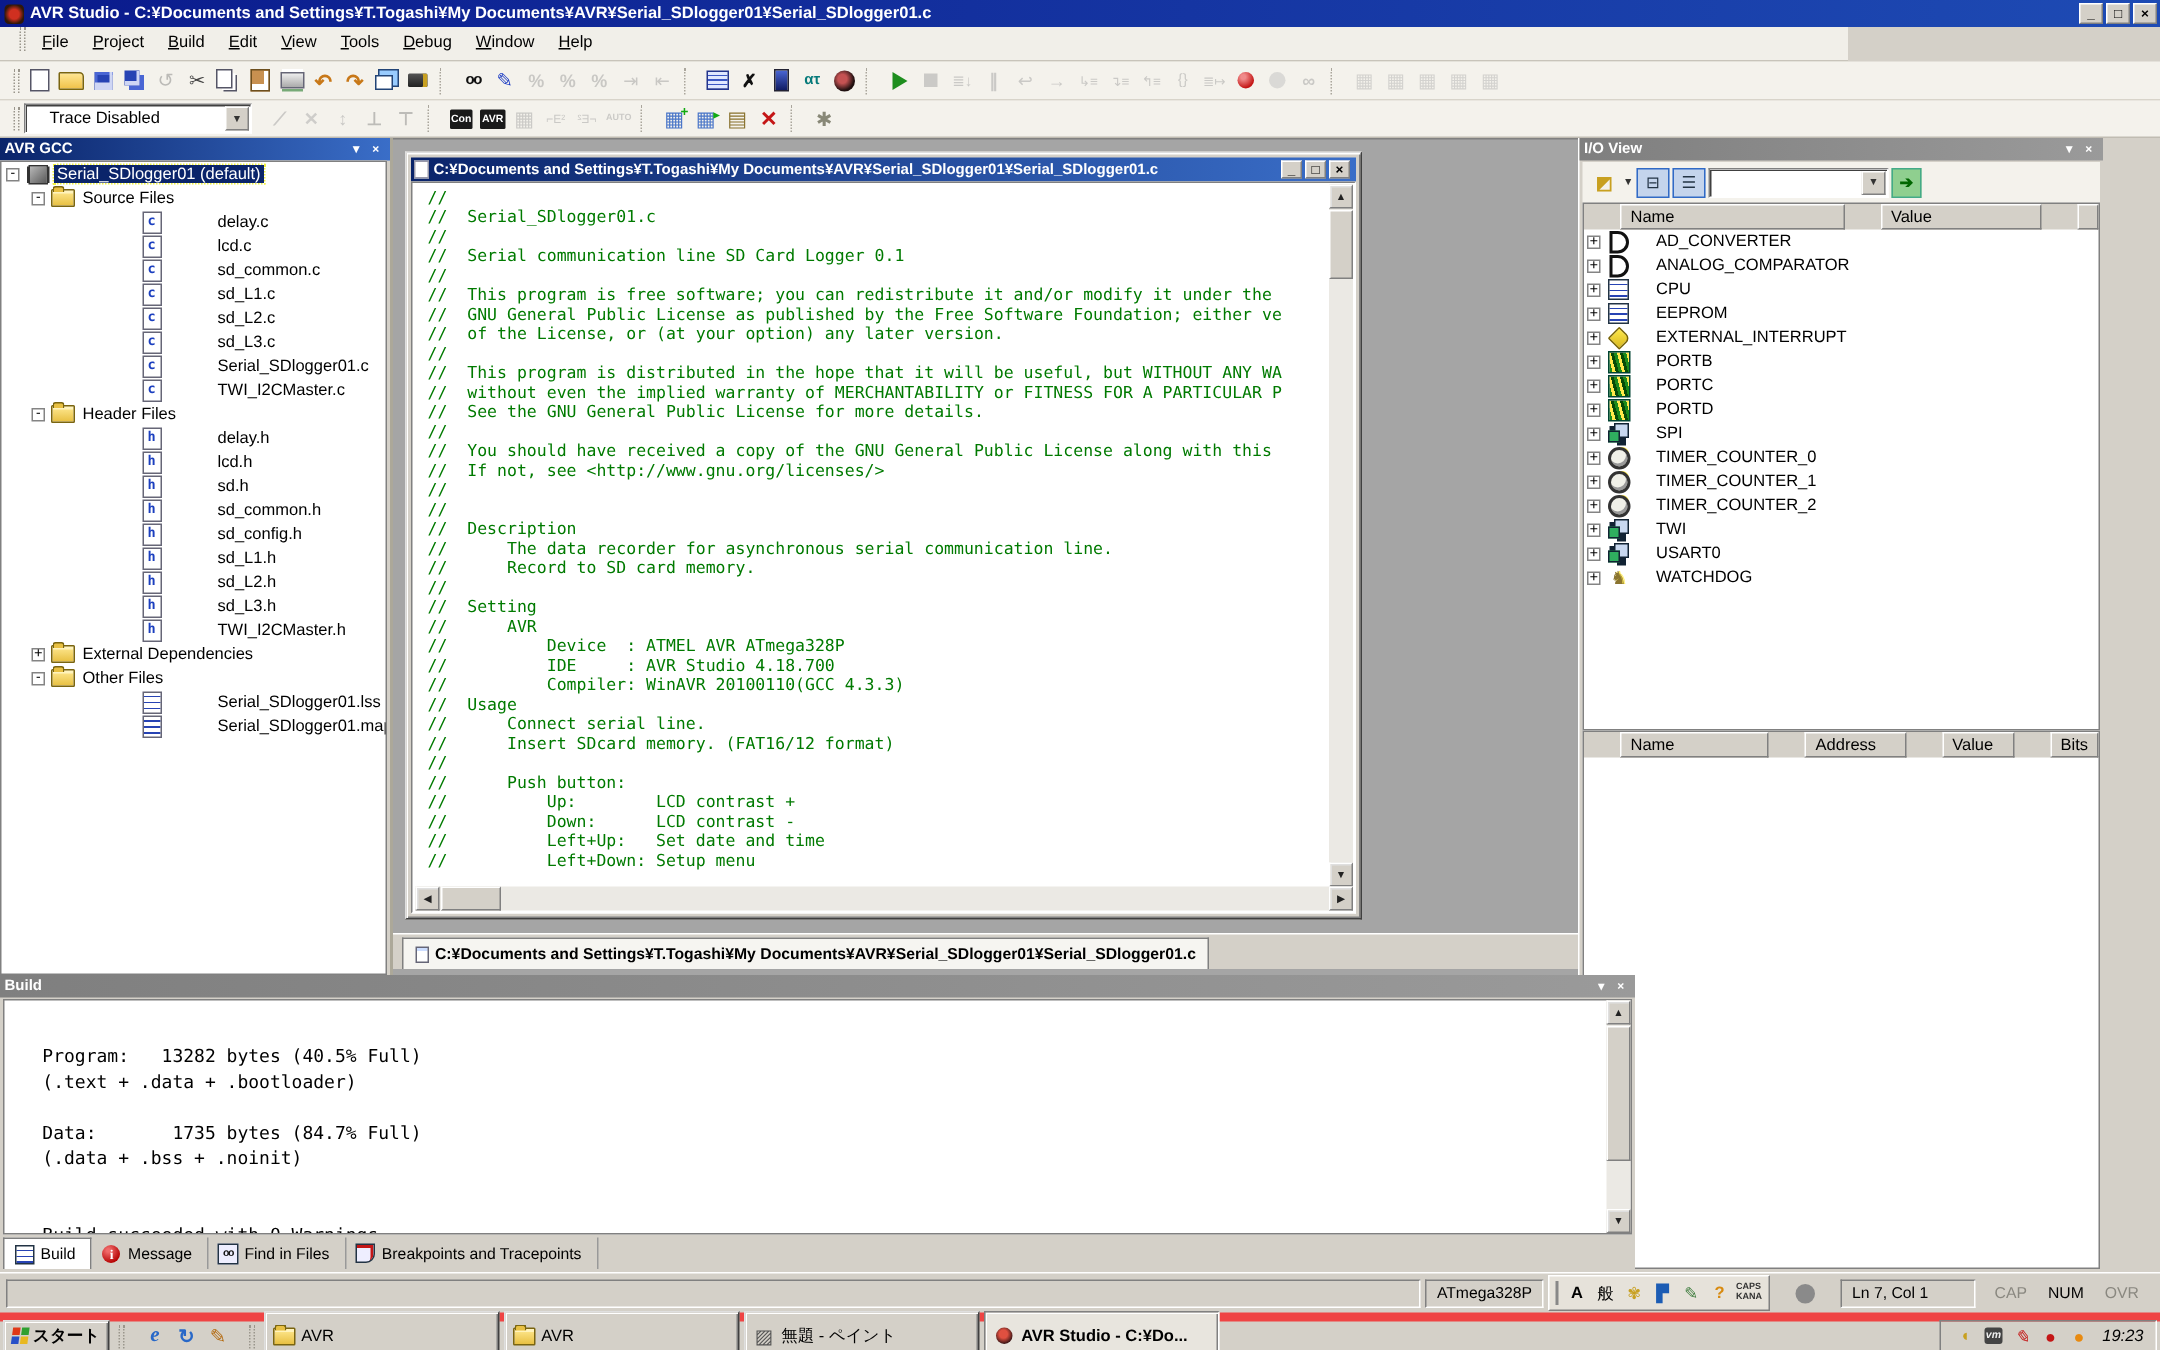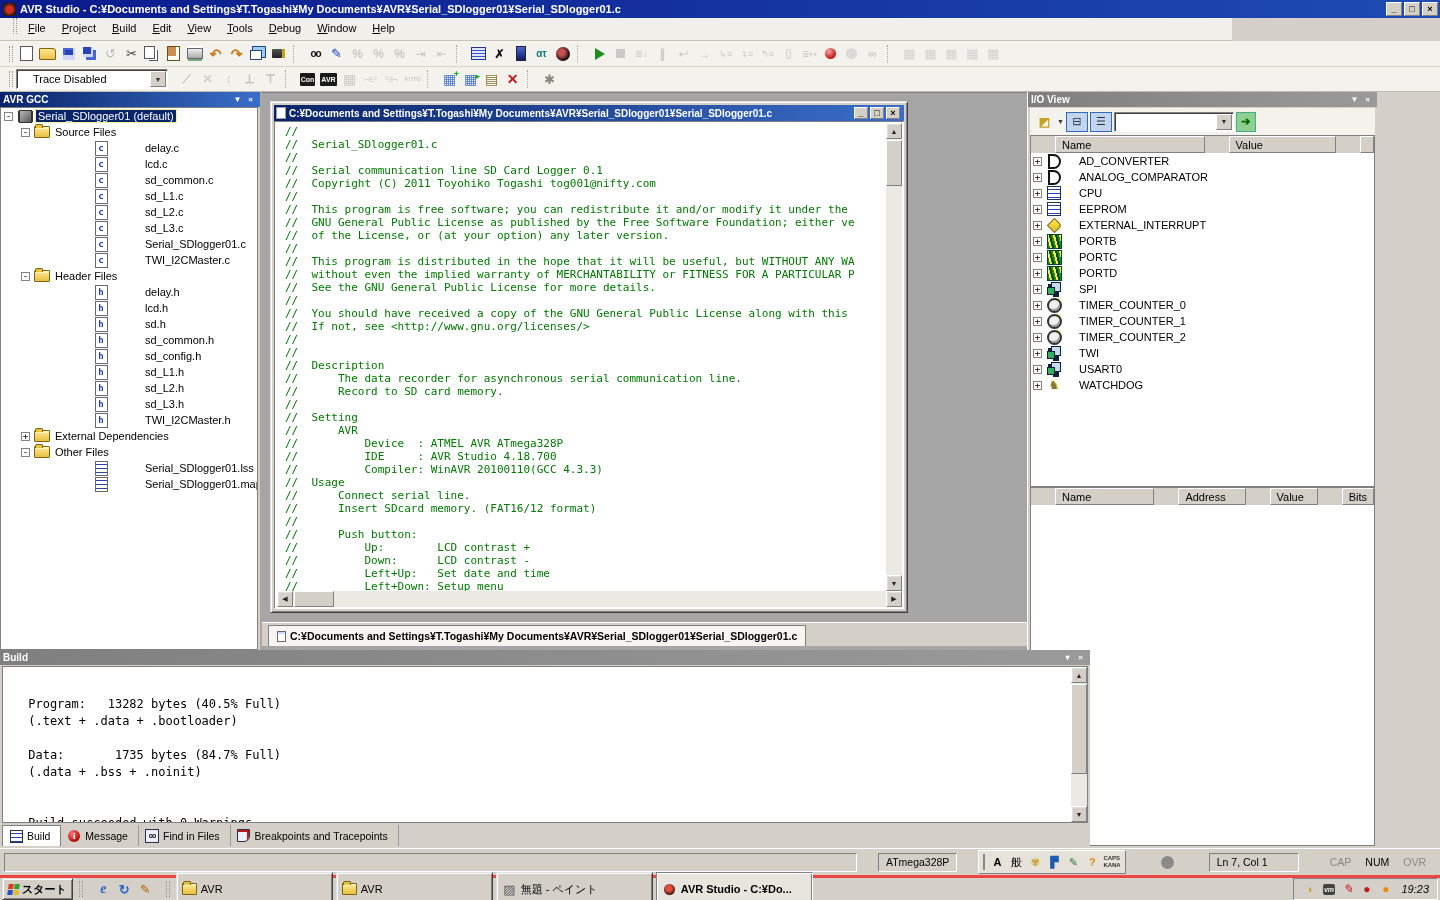--- a/index.html
+++ b/index.html
@@ -126,21 +126,21 @@
   .scr-btn { position:absolute; width:16px; height:16px; background:#d4d0c8; border:1px solid; border-color:#fff #808080 #808080 #fff; box-shadow:inset 1px 1px 0 #dfdfdf; font-size:7px; color:#222; display:flex; align-items:center; justify-content:center; }
   .scr-thumb { position:absolute; background:#d4d0c8; border:1px solid; border-color:#fff #808080 #808080 #fff; }
 
   
   #file-tabbar { position:absolute; left:0; bottom:4px; width:828px; height:24px; background:#d4d0c8; border-top:1px solid #fff; display:flex; align-items:flex-end; padding-left:6px; }
   #file-tab { height:21px; background:#f6f5f1; border:1px solid #808080; border-bottom:none; display:flex; align-items:center; padding:0 8px; font-size:10.5px; font-weight:bold; gap:4px; max-width:600px; white-space:nowrap; }
   #file-tab .doc-ic { width:9px; height:11px; background:#fff; border:1px solid #667; box-shadow:inset 0 2px 0 #cdf; }
   .tab-arrows { margin-left:auto; margin-right:14px; display:flex; gap:8px; align-items:center; height:100%; font-size:9px; color:#555; }
 
   
-  #io-panel { left:1027px; top:92px; width:350px; height:756px; background:#d4d0c8; border-left:1px solid #fff; }
+  #io-panel { left:1052px; top:92px; width:350px; height:756px; background:#d4d0c8; border-left:1px solid #fff; }
   #io-toolbar { position:absolute; left:2px; top:16px; right:2px; height:27px; background:#f4f2ec; display:flex; align-items:center; gap:2px; padding:0 4px; }
   .io-tglbtn { width:22px; height:20px; border:1px solid #316ac5; background:#c4d4ec; display:flex; align-items:center; justify-content:center; font-size:11px; color:#234; }
   #io-combo { width:120px; }
   #io-go { width:20px; height:20px; background:#8fcf8f; border:1px solid #4a8; color:#060; font-weight:bold; font-size:11px; display:flex; align-items:center; justify-content:center; }
   .hdr-row { display:flex; height:17px; background:#d4d0c8; }
   .hdr-cell { border:1px solid; border-color:#fff #808080 #808080 #fff; font-size:11px; padding:0 6px; display:flex; align-items:center; background:#d4d0c8;margin-left:24px; }
   #io-tree-wrap { position:absolute; left:2px; top:43px; right:2px; height:352px; background:#fff; border:1px solid #808080; }
   #io-tree-wrap .hdr-cell:nth-child(1) { width:194px; } #io-tree-wrap .hdr-cell:nth-child(2) { width:138px; } #io-tree-wrap .hdr-cell:nth-child(3) { flex:1; }
   .io-item { height:16px; display:flex; align-items:center; font-size:11px; padding-left:2px; white-space:nowrap; }
   .io-item .tlabel { margin-left:17px; }
@@ -162,32 +162,32 @@
   #build-tabs { position:absolute; left:2px; bottom:2px; right:2px; height:23px; display:flex; align-items:stretch; padding-top:2px; }
   .btab { display:flex; align-items:center; gap:4px; font-size:10.5px; padding:0 10px 0 6px; border-right:1px solid #999; color:#000; }
   .btab.active { background:#fff; border:1px solid #808080; border-bottom:none; border-right:1px solid #808080; font-weight:normal; }
   .btab-ic { width:14px; height:13px; display:inline-flex; align-items:center; justify-content:center; }
   [data-icon="build-doc"]::before { content:""; width:11px; height:11px; background:repeating-linear-gradient(#fff 0 2px,#2743b4 2px 3px,#fff 3px 4px); border:1px solid #234; }
   [data-icon="info"]::before { content:"i"; width:12px; height:12px; border-radius:50%; background:radial-gradient(circle at 35% 30%, #f06a6a 10%, #b40000 75%); color:#fff; font-size:9px; font-weight:bold; display:flex; align-items:center; justify-content:center; font-family:"Liberation Serif",serif; }
   [data-icon="find-doc"]::before { content:"oo"; width:12px; height:12px; background:#eef; border:1px solid #234; color:#111; font-size:7px; font-weight:bold; letter-spacing:-1px; display:flex; align-items:center; justify-content:center; }
   [data-icon="bp-doc"]::before { content:""; width:11px; height:11px; background:#eef; border:1px solid #234; box-shadow:inset -2px 2px 0 #c41616; border-radius:0 0 6px 0; }
 
   
-  #statusbar { left:0; top:848px; width:1440px; height:27px; background:#d4d0c8; border-top:1px solid #fff; display:flex; align-items:center; gap:21px; padding:0 4px; font-size:10.5px; }
+  #statusbar { left:0; top:848px; width:1440px; height:27px; background:#d4d0c8; border-top:1px solid #fff; display:flex; align-items:center; gap:3px; padding:0 4px; font-size:10.5px; }
   .sb-cell { height:19px; border:1px solid; border-color:#808080 #fff #fff #808080; display:flex; align-items:center; padding:0 7px; }
   #sb-main { flex:1; }
   #ime-bar { height:24px; background:#e6e2da; border:1px solid; border-color:#fff #808080 #808080 #fff; display:flex; align-items:center; gap:3px; padding:0 4px; font-size:11px; }
   #ime-bar .ime-ic { width:16px; height:16px; display:flex; align-items:center; justify-content:center; font-size:11px; }
   .caps-kana { display:flex; flex-direction:column; font-size:6px; line-height:7px; font-weight:bold; color:#333; }
   #sb-circle { width:13px; height:13px; border-radius:50%; background:#8a8a8a; margin:0 14px; }
   #sb-flags { display:flex; gap:14px; padding:0 10px; }
   .flag-dim { color:#8a8880; }
 
   
-  #taskbar { left:0; top:875px; width:1440px; height:25px; background:#d4d0c8; border-top:3px solid #ef4444; display:flex; align-items:center; gap:3px; padding:0 2px; }
+  #taskbar { left:0; top:875px; width:1440px; height:25px; background:#d4d0c8; border-top:6px solid #ef4444; display:flex; align-items:center; gap:3px; padding:0 2px; }
   #start-btn { height:22px; display:flex; align-items:center; gap:3px; font-size:11px; font-weight:bold; padding:0 5px; background:#d4d0c8; }
   .winflag { display:grid; grid-template-columns:5px 5px; grid-template-rows:5px 5px; gap:1px; transform:skewX(-8deg); }
   .winflag i:nth-child(1){background:#e03818;} .winflag i:nth-child(2){background:#30a030;} .winflag i:nth-child(3){background:#2850c8;} .winflag i:nth-child(4){background:#e8b820;}
   #quick-launch { display:flex; gap:4px; align-items:center; padding:0 6px; }
   .ql-ic { width:17px; height:17px; display:flex; align-items:center; justify-content:center; font-size:13px; }
   .task-btn { width:157px; height:22px; display:flex; align-items:center; gap:4px; font-size:11px; padding:16px 5px; background:#d4d0c8; white-space:nowrap; overflow:hidden; }
   .task-btn.active { border-color:#808080 #fff #fff #808080; background:#e8e5de; font-weight:bold; }
   .task-ic { width:15px; height:14px; min-width:15px; display:flex; align-items:center; justify-content:center; position:relative; }
   [data-icon="ie"]::before { content:"e"; color:#2868c8; font-weight:bold; font-style:italic; font-size:14px; font-family:"Liberation Serif",serif; }
   [data-icon="desktop"]::before { content:"↻"; color:#2868c8; font-weight:bold; }
@@ -453,21 +453,20 @@
       </span>
     </div>
     <div id="editor-body">
       <div id="code-area">
         <div>
 
         <div class="code-line">//</div>
             <div class="code-line">//	Serial_SDlogger01.c</div>
             <div class="code-line">//</div>
             <div class="code-line">//	Serial communication line SD Card Logger 0.1</div>
-            <div class="code-line">//	Copyright (C) 2011 Toyohiko Togashi tog001@nifty.com</div>
             <div class="code-line">//</div>
             <div class="code-line">//	This program is free software; you can redistribute it and/or modify it under the</div>
             <div class="code-line">//	GNU General Public License as published by the Free Software Foundation; either ve</div>
             <div class="code-line">//	of the License, or (at your option) any later version.</div>
             <div class="code-line">//</div>
             <div class="code-line">//	This program is distributed in the hope that it will be useful, but WITHOUT ANY WA</div>
             <div class="code-line">//	without even the implied warranty of MERCHANTABILITY or FITNESS FOR A PARTICULAR P</div>
             <div class="code-line">//	See the GNU General Public License for more details.</div>
             <div class="code-line">//</div>
             <div class="code-line">//	You should have received a copy of the GNU General Public License along with this</div>

